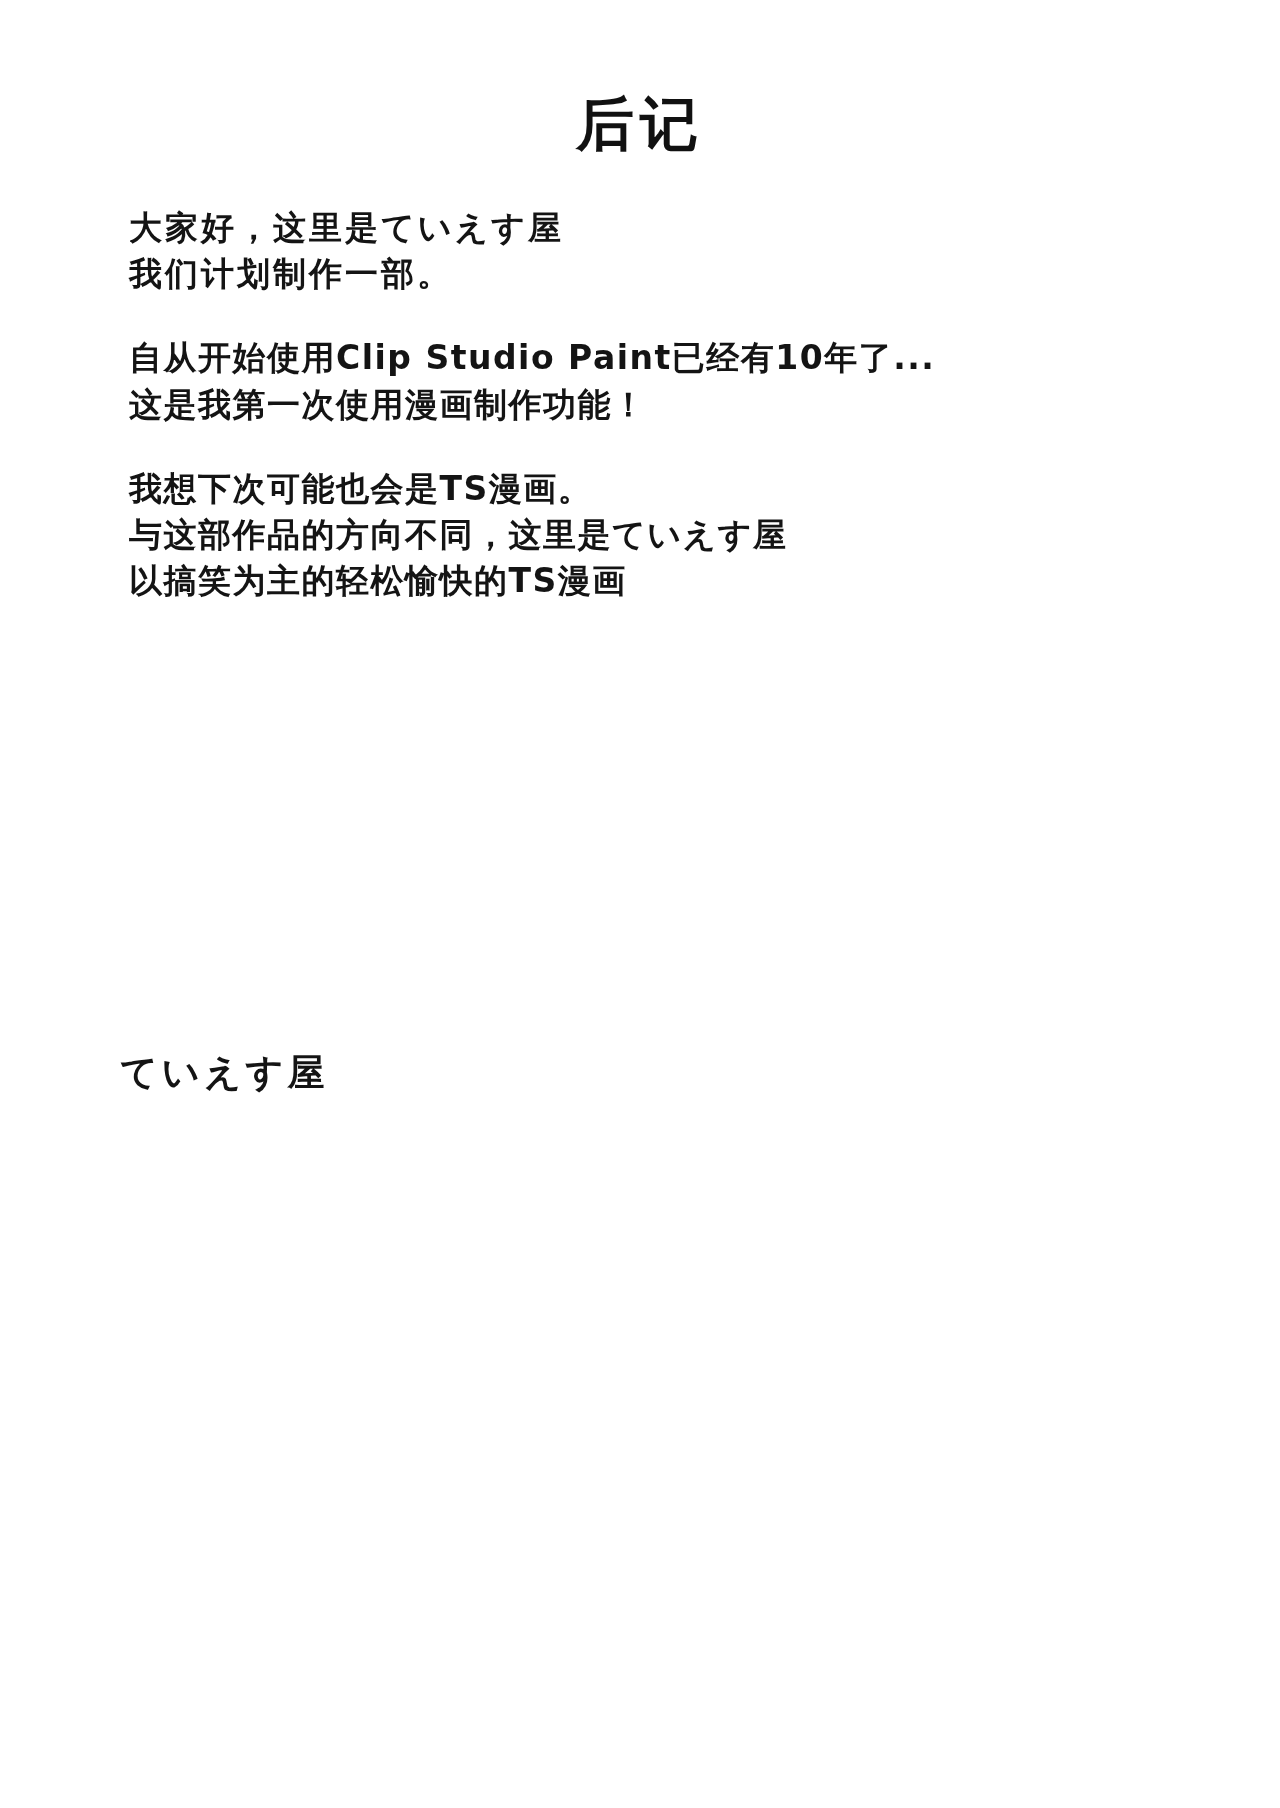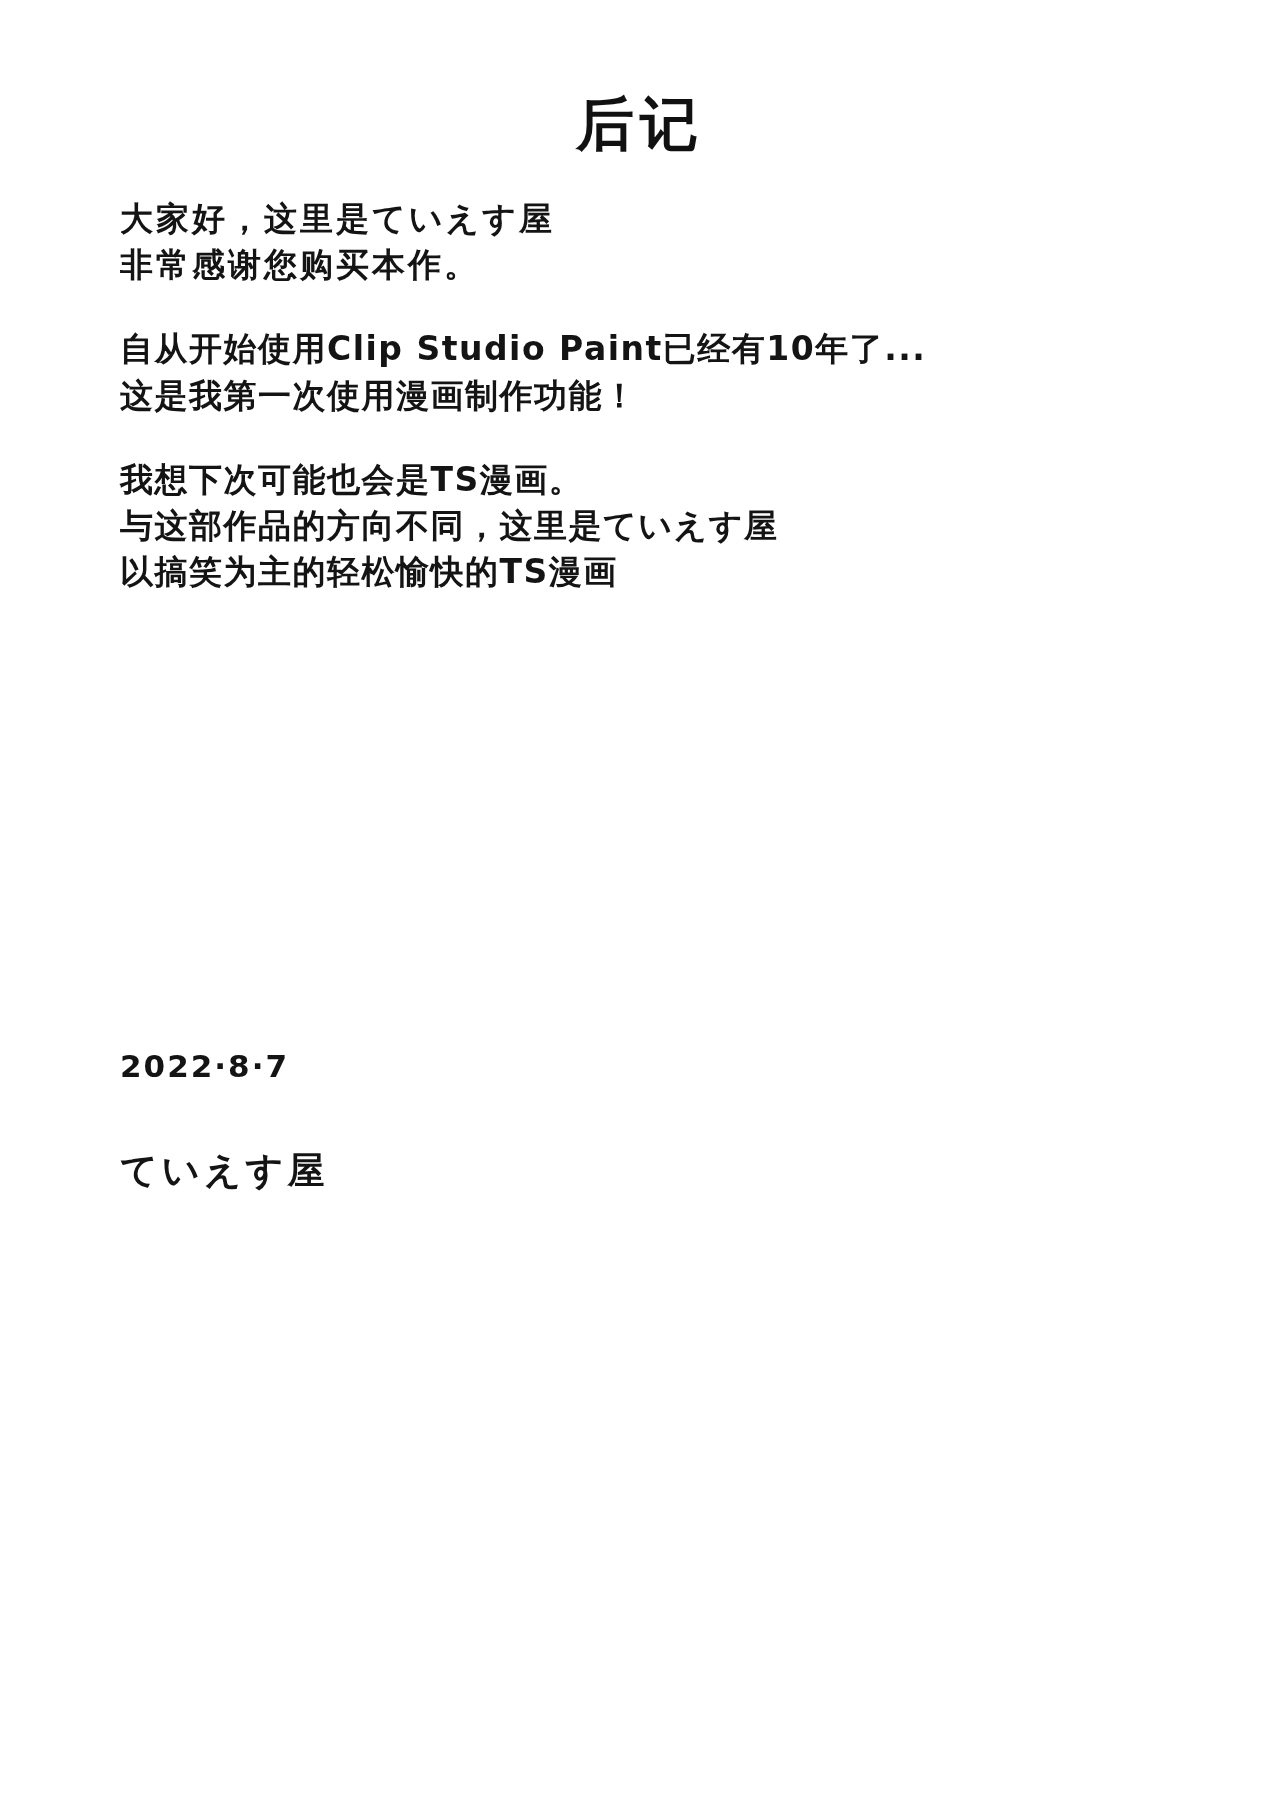--- a/index.html
+++ b/index.html
@@ -24,21 +24,21 @@
   .title {
     text-align: center;
     font-size: 58px;
     font-weight: 700;
     letter-spacing: 6px;
     margin: 0;
     padding-top: 86px;
     color: #111111;
   }
   .body-block {
-    margin: 0;
+    margin: 9px;
     padding: 0;
     position: absolute;
     left: 120px;
     top: 196px;
     width: 1040px;
   }
   .para {
     margin: 0 0 38px 0;
   }
   .line {
@@ -79,36 +79,35 @@
 <body>
 
 <div class="page">
 
   <h1 class="title">后记</h1>
 
   <div class="body-block">
 
     <div class="para lead">
       <div class="line">大家好，这里是ていえす屋</div>
-      <div class="line">非常感谢您购买本作。</div>
+      <div class="line">我们计划制作一部。</div>
     </div>
 
 
     <div class="para">
       <div class="line">自从开始使用Clip Studio Paint已经有10年了...</div>
       <div class="line">这是我第一次使用漫画制作功能！</div>
     </div>
 
     <div class="para">
       <div class="line">我想下次可能也会是TS漫画。</div>
       <div class="line">与这部作品的方向不同，这里是ていえす屋</div>
       <div class="line">以搞笑为主的轻松愉快的TS漫画</div>
     </div>
 
 
   </div>
 
   <div class="sig-block">
-    <div class="sig-date">2022·8·7</div>
     <div class="sig-name">ていえす屋</div>
   </div>
 
 </div>
 
 </body></html>

